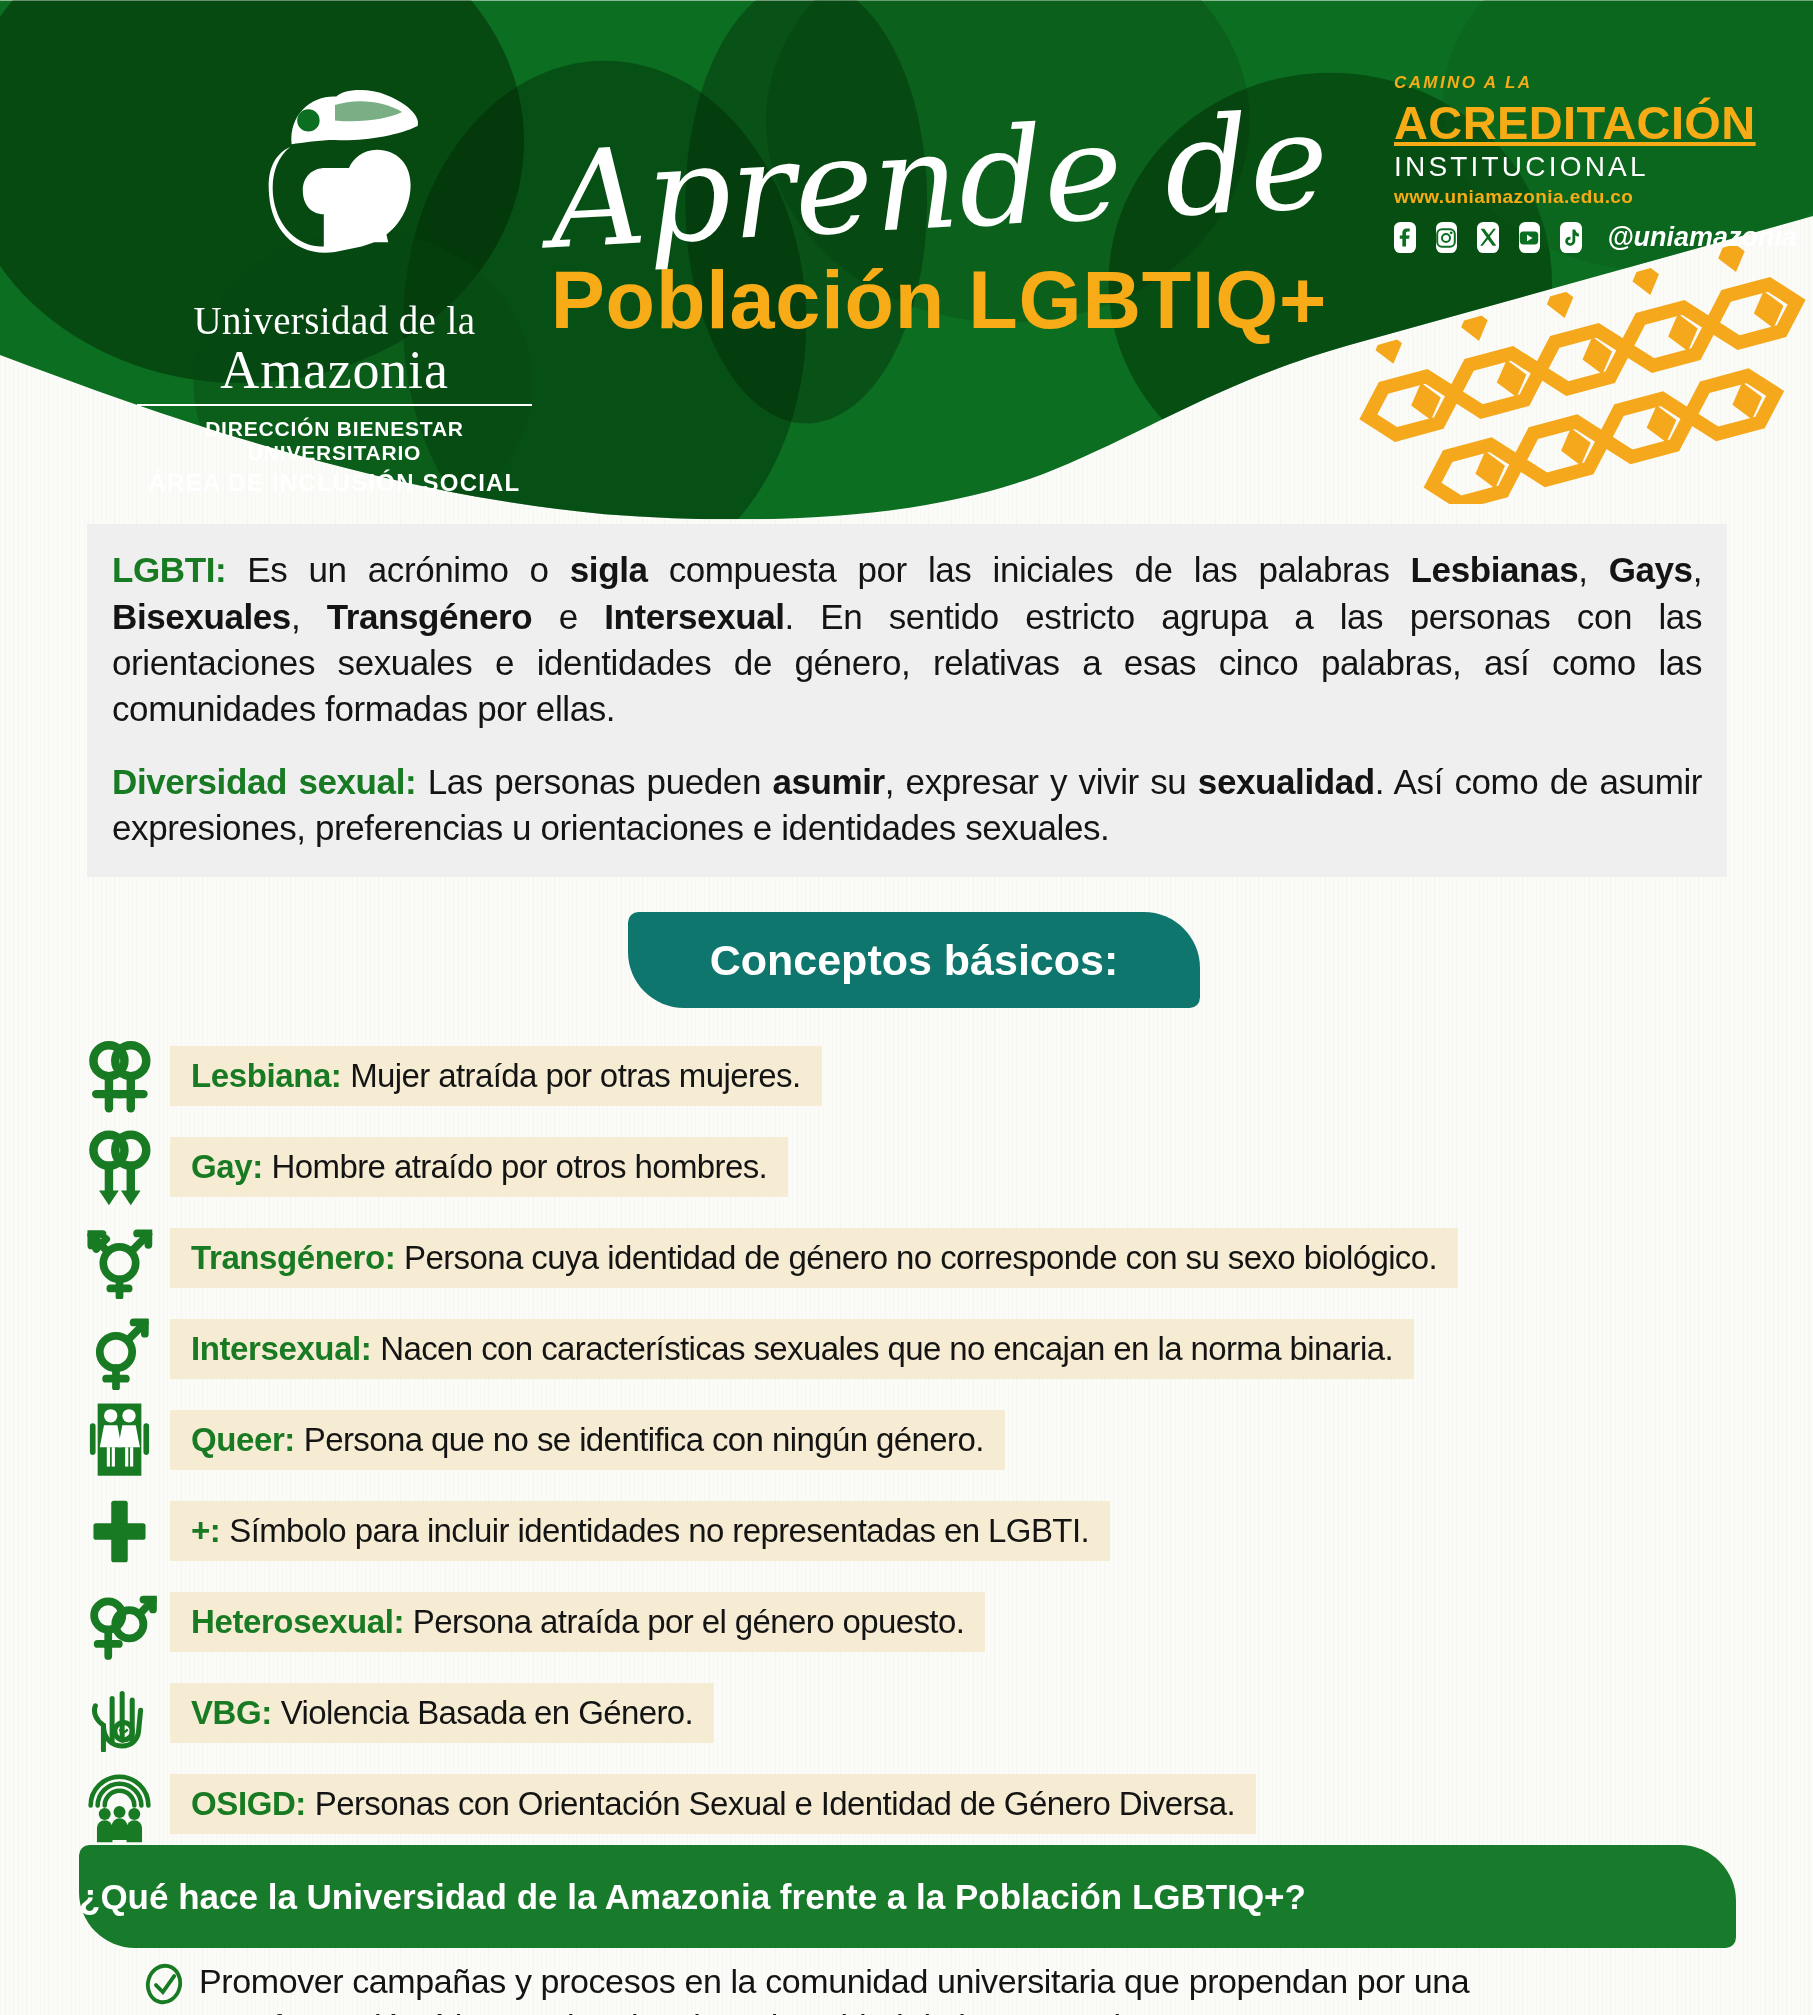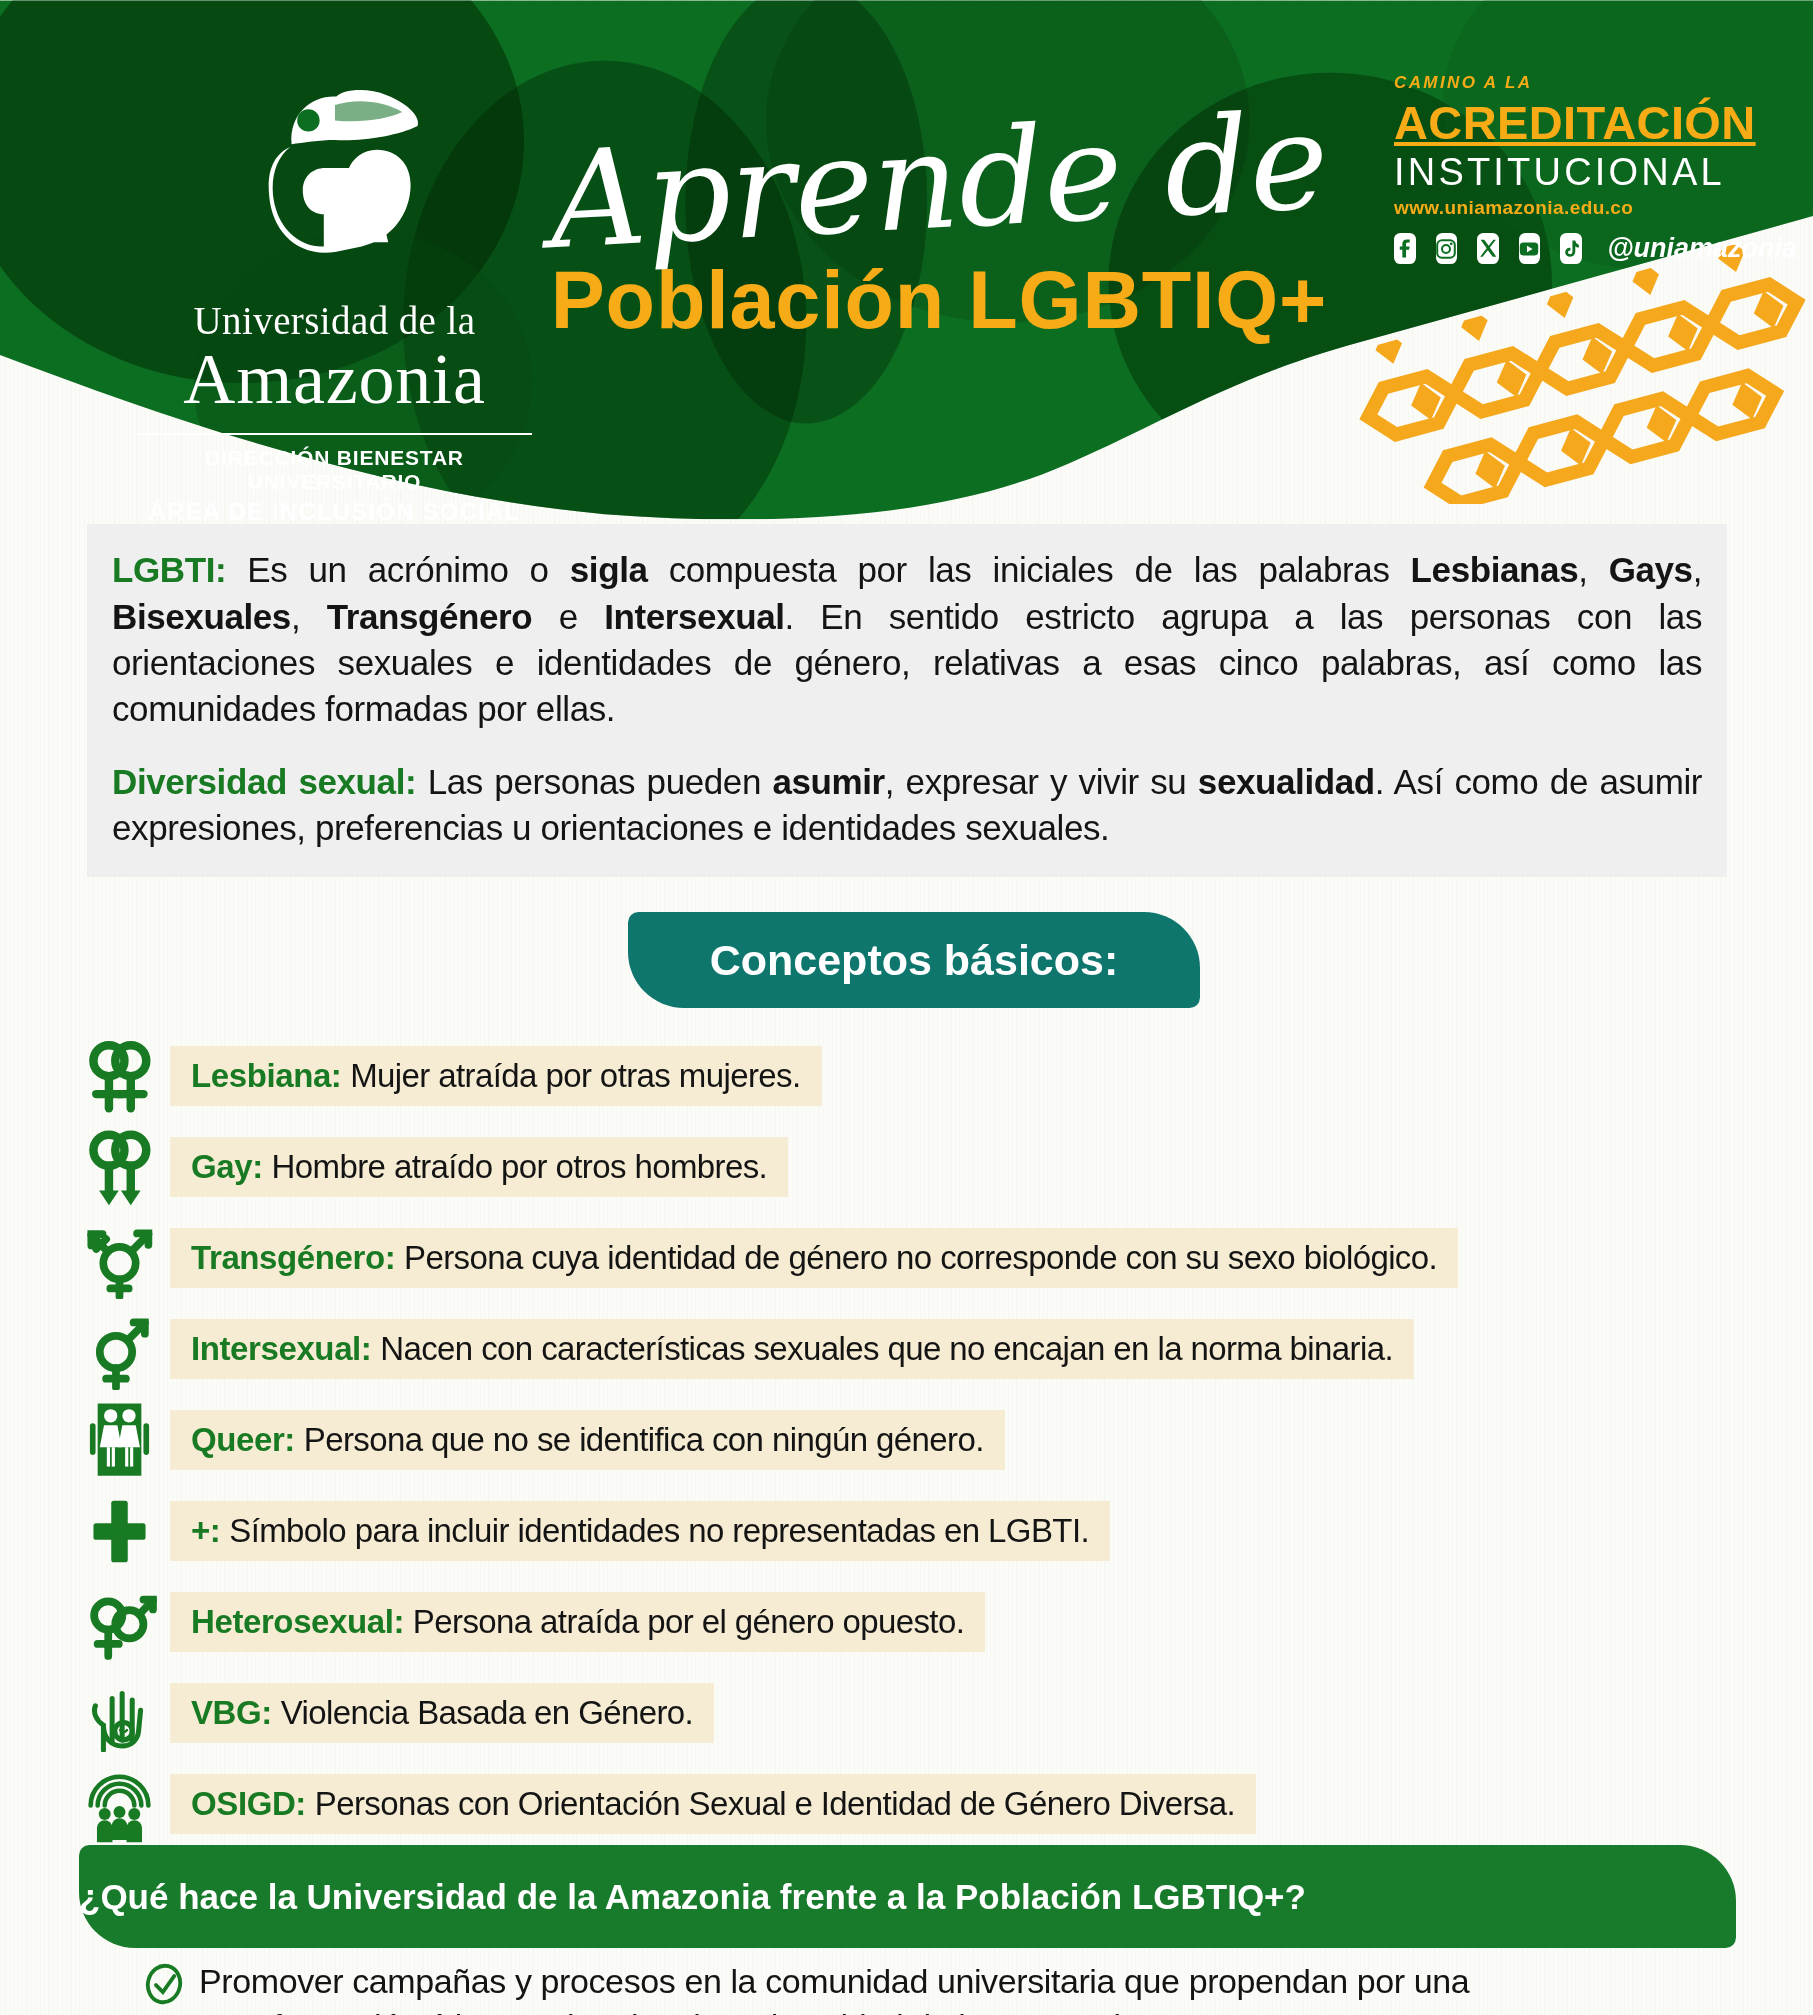--- a/index.html
+++ b/index.html
@@ -11,33 +11,33 @@
     font-family:"Liberation Sans", sans-serif;
     -webkit-font-smoothing:antialiased;
   }
   .abs{position:absolute;}
 
   
   #header-svg{left:0;top:0;width:1814px;height:605px;z-index:1;}
   .logo-block{left:137px;top:69px;width:395px;z-index:3;color:#fff;text-align:center;}
   .logo-mark{width:210px;height:226px;margin:0 auto;display:block;}
   .logo-line1{font-family:"Liberation Serif", serif;font-size:39px;letter-spacing:0.4px;margin-top:3.2px;}
-  .logo-line2{font-family:"Liberation Serif", serif;font-size:72px;font-weight:400;line-height:1.0;letter-spacing:0.8px;border-bottom:2.4px solid #fff;padding-bottom:18px;}
+  .logo-line2{font-family:"Liberation Serif", serif;font-size:54px;font-weight:400;line-height:1.0;letter-spacing:0.8px;border-bottom:2.4px solid #fff;padding-bottom:7px;}
   .logo-sub1{font-size:21px;font-weight:700;letter-spacing:0.8px;margin-top:11.3px;}
   .logo-sub2{font-size:24px;font-weight:800;letter-spacing:1.2px;margin-top:4px;}
 
   .title-block{left:516px;top:85px;width:846px;z-index:3;text-align:center;}
   .title-script{font-family:"DejaVu Serif", serif;font-style:italic;font-weight:400;
     font-size:133px;color:#ffffff;line-height:1.45;transform:rotate(-3deg);}
   .title-main{font-size:81px;font-weight:800;color:#F7AC17;letter-spacing:0.8px;margin-top:-24px;}
 
   .accred-block{left:1394px;top:73px;width:403px;z-index:3;}
   .accred-kicker{color:#F7AC17;font-style:italic;font-weight:700;font-size:17px;letter-spacing:2.4px;}
   .accred-line1{color:#F7AC17;font-weight:800;font-size:47px;letter-spacing:0.4px;margin-top:2.4px;text-decoration:underline;}
-  .accred-line2{color:#ffffff;font-weight:500;font-size:38px;letter-spacing:3.2px;margin-top:0.8px;}
+  .accred-line2{color:#ffffff;font-weight:500;font-size:28px;letter-spacing:3.2px;margin-top:0.8px;}
   .accred-url{color:#F7AC17;font-weight:700;font-size:19px;margin-top:3.2px;letter-spacing:0.4px;}
   .social-row{display:flex;align-items:center;gap:20px;margin-top:13.7px;}
   .social-sq{width:31px;height:31px;background:#fff;border-radius:6.4px;display:flex;align-items:center;justify-content:center;}
   .social-handle{color:#fff;font-style:italic;font-weight:800;font-size:27px;margin-left:5.6px;}
 
   
   .intro-panel{left:87px;top:524px;width:1640px;z-index:2;background:#EFEFEF;
     padding:23.4px 25px 26px 25px;box-sizing:border-box;}
   .para{font-size:35px;line-height:1.32;color:#141414;text-align:justify;letter-spacing:-0.4px;}
   .para + .para{margin-top:26.6px;}

